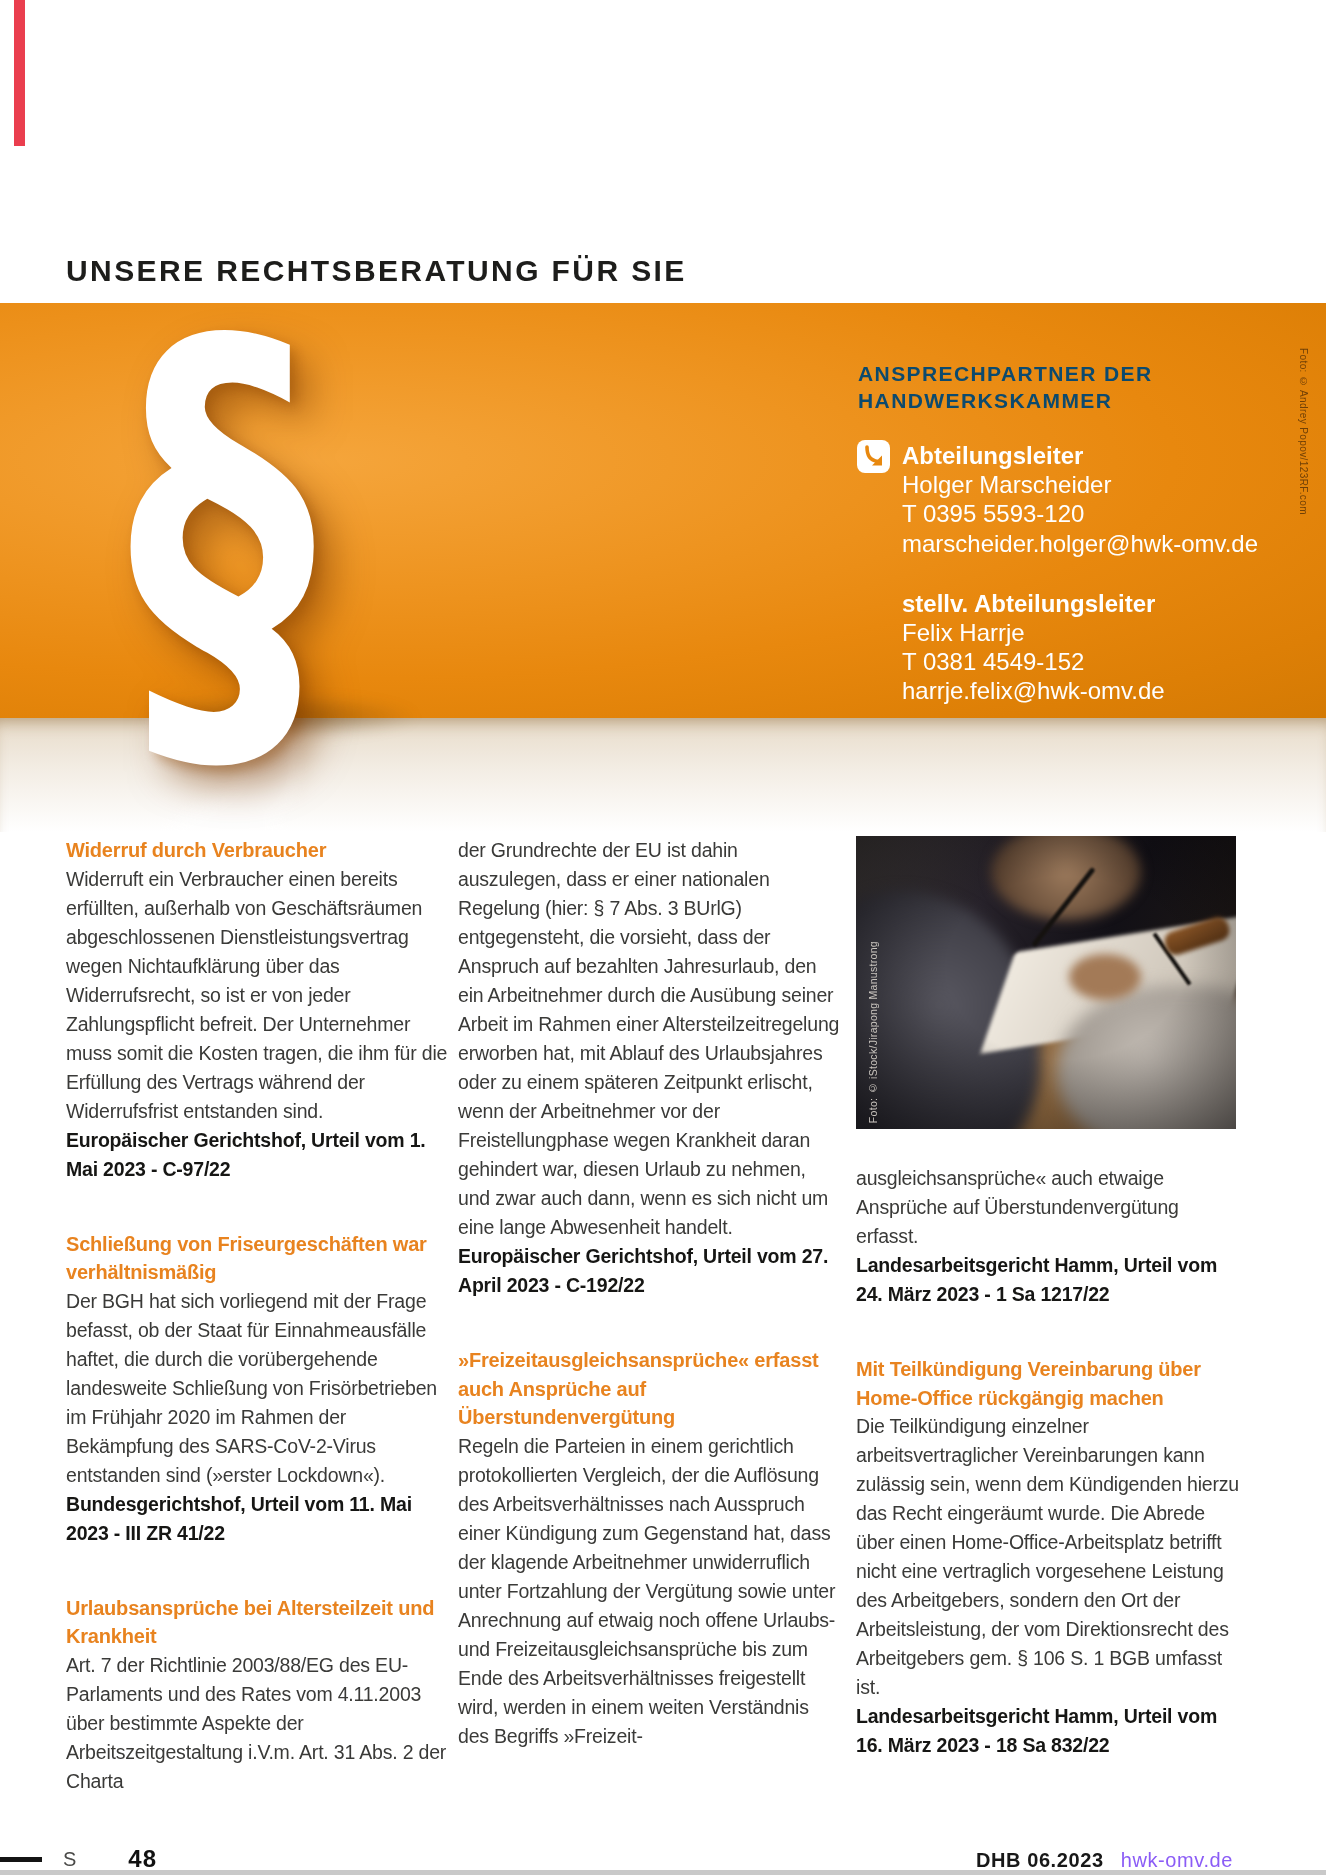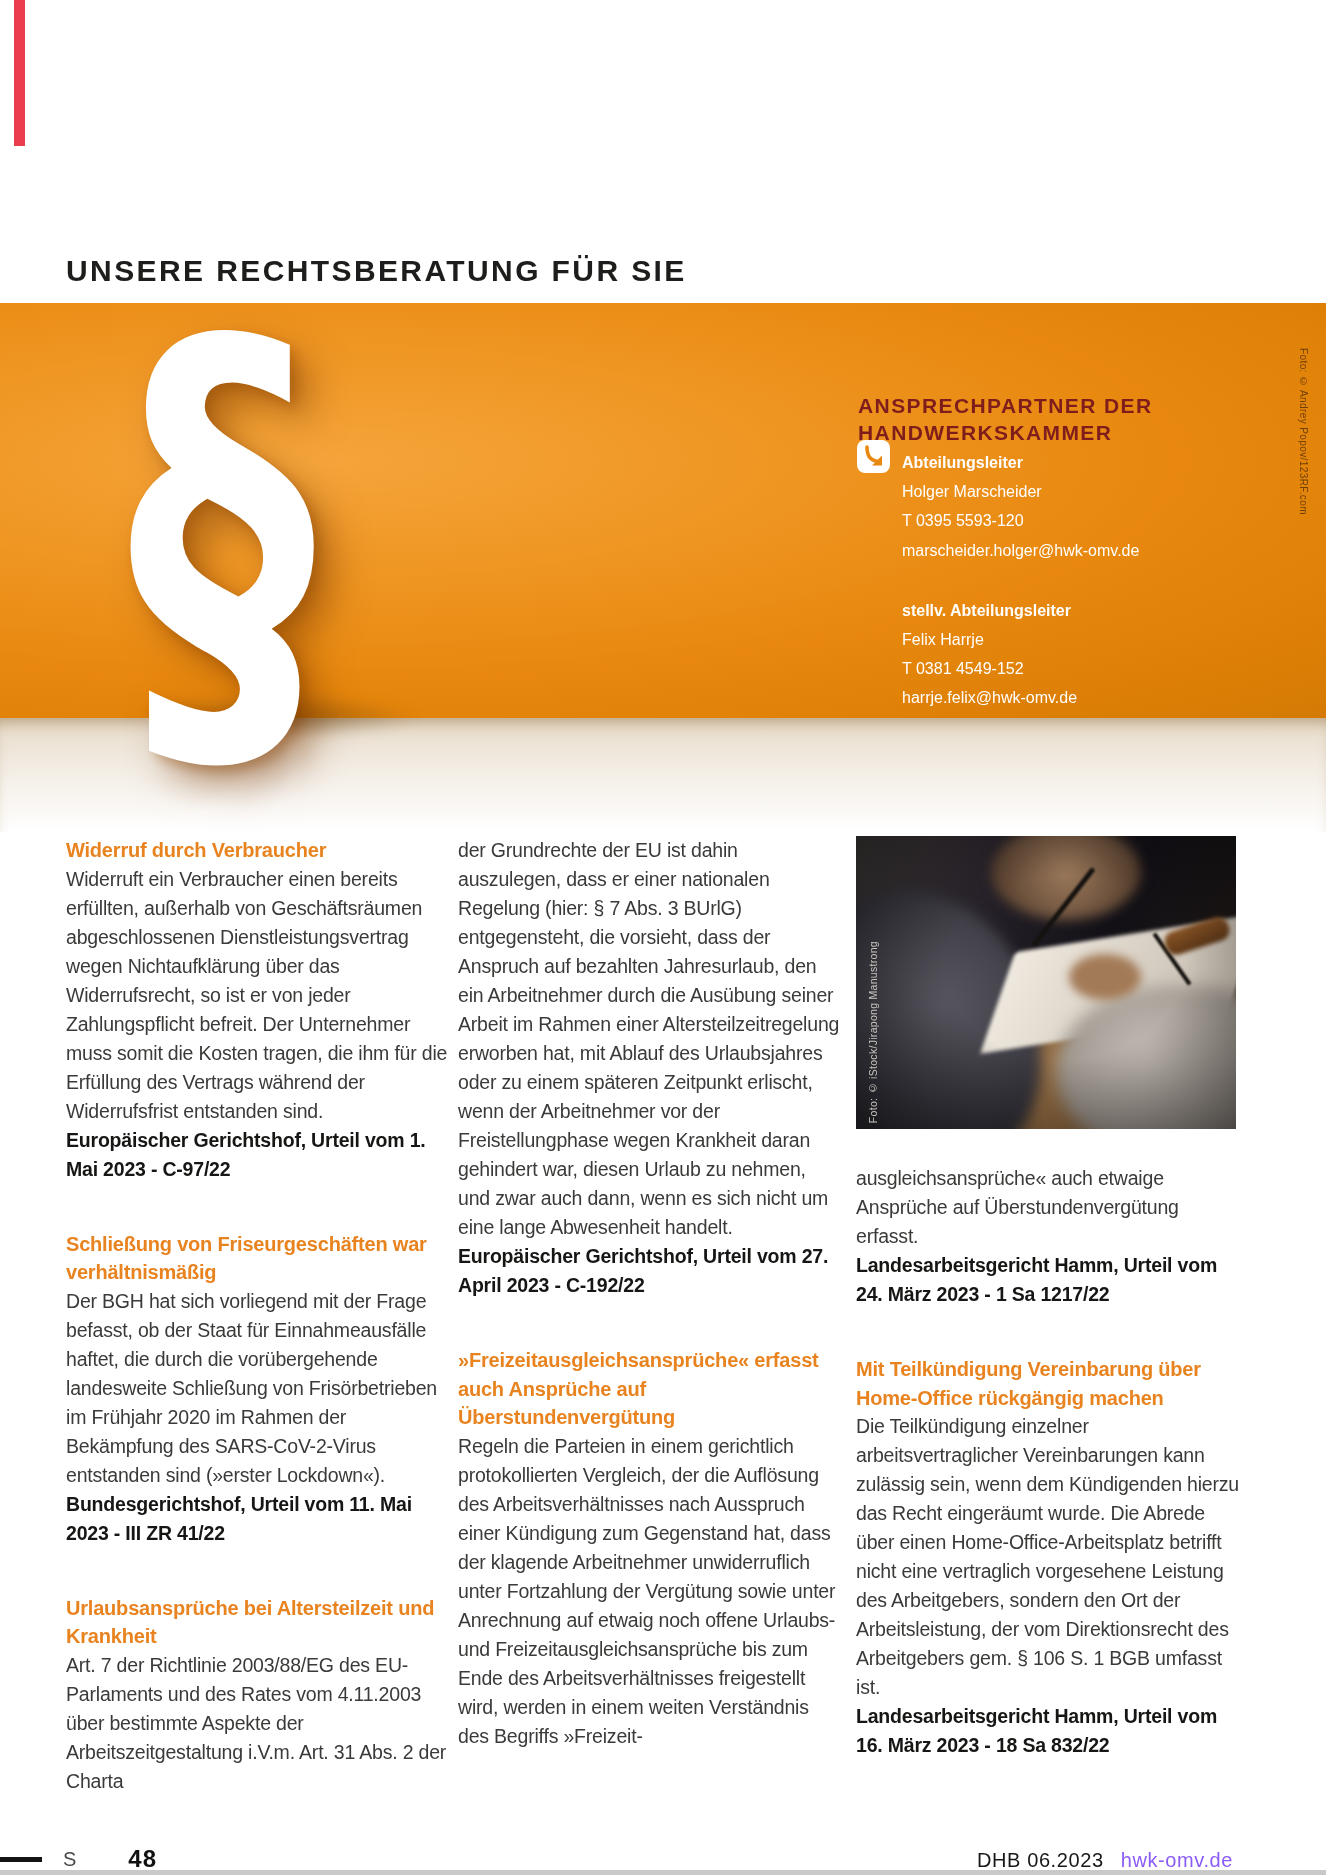--- a/index.html
+++ b/index.html
@@ -21,24 +21,24 @@
         font-size:520px;line-height:1;font-weight:bold;color:#ffffff;
         transform:scaleX(.72);transform-origin:left top;
         text-shadow:26px 20px 44px rgba(120,55,0,.5), 8px 6px 14px rgba(150,75,0,.35);}
   .para-shadow{position:absolute;left:140px;top:694px;width:280px;height:46px;z-index:2;
                background:radial-gradient(ellipse at center,rgba(95,58,10,.5) 0%,rgba(95,58,10,0) 70%);
                filter:blur(6px);}
   .para-ref{position:absolute;left:128px;top:460px;font-family:"DejaVu Sans",sans-serif;
             font-size:520px;line-height:1;font-weight:bold;color:#ffffff;opacity:.34;
             transform:scaleX(.72) scaleY(-1);transform-origin:left top;filter:blur(7px);}
 
-  .banner-heading{position:absolute;left:858px;top:360px;z-index:4;color:#7f1d1d;
-                  font-size:21px;line-height:27px;font-weight:bold;letter-spacing:1.4px;white-space:nowrap;margin-top:32px;}
+  .banner-heading{position:absolute;left:858px;top:360px;z-index:4;color:#0c4a6e;
+                  font-size:21px;line-height:27px;font-weight:bold;letter-spacing:1.4px;white-space:nowrap;}
   .contact-icon{position:absolute;left:857px;top:440px;width:33px;height:33px;z-index:4;}
-  .contacts{position:absolute;left:902px;top:441px;z-index:4;color:#ffffff;font-size:16px;line-height:29.2px;margin-top:7px;}
+  .contacts{position:absolute;left:902px;top:441px;z-index:4;color:#ffffff;font-size:24px;line-height:29.2px;}
   .contact{margin-bottom:31px;}
   .contact .role{font-weight:bold;}
   .banner-credit{position:absolute;right:17px;top:348px;z-index:4;writing-mode:vertical-rl;
                  font-size:10px;letter-spacing:.4px;color:rgba(92,52,6,.85);}
 
   
   .col{position:absolute;top:836px;width:383px;font-size:19.5px;line-height:29px;
        color:#3a3a38;letter-spacing:-0.2px;hyphens:auto;}
   .col-1{left:66px;} .col-2{left:458px;} .col-3{left:856px;}
   .section{margin:0 0 0 0;}
@@ -70,21 +70,21 @@
   .ph-vignette{inset:0;background:radial-gradient(ellipse at 55% 45%,rgba(0,0,0,0) 40%,rgba(5,4,6,.55) 95%);}
   .photo-credit{position:absolute;left:3px;bottom:6px;z-index:5;writing-mode:vertical-rl;
                 transform:rotate(180deg);font-size:10.5px;letter-spacing:.3px;color:#c9c4be;}
 
   
   .footer-left{position:absolute;left:0;top:1845px;display:flex;align-items:center;}
   .footer-rule{width:42px;height:5px;background:#141414;margin-right:21px;}
   .footer-s{font-size:20px;color:#4a4a48;letter-spacing:1px;margin-right:9px;}
   .footer-num{font-size:24px;font-weight:bold;color:#111;letter-spacing:1px;margin-left:42px;}
   .footer-right{position:absolute;right:93px;top:1849px;display:flex;gap:17px;align-items:baseline;}
-  .footer-issue{font-size:20px;font-weight:normal;letter-spacing:.6px;color:#181818;}
+  .footer-issue{font-size:20px;font-weight:bold;letter-spacing:.6px;color:#181818;}
   .footer-site{font-size:20px;letter-spacing:.6px;color:#8b5cf6;}
   .bottom-line{position:absolute;left:0;bottom:0;width:100%;height:5px;background:#c9c9c9;}
 </style>
 </head>
 <body>
 
 <div class="page">
 
   <div class="red-bar"></div>
 

